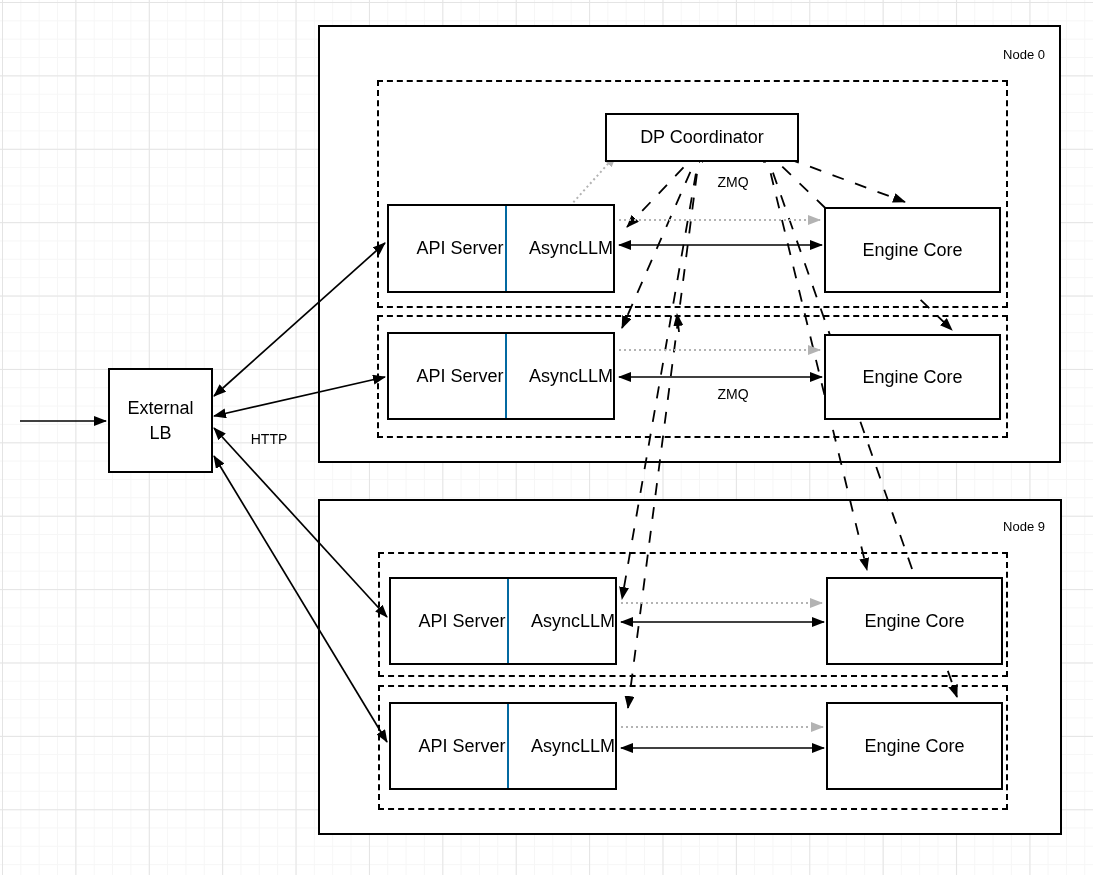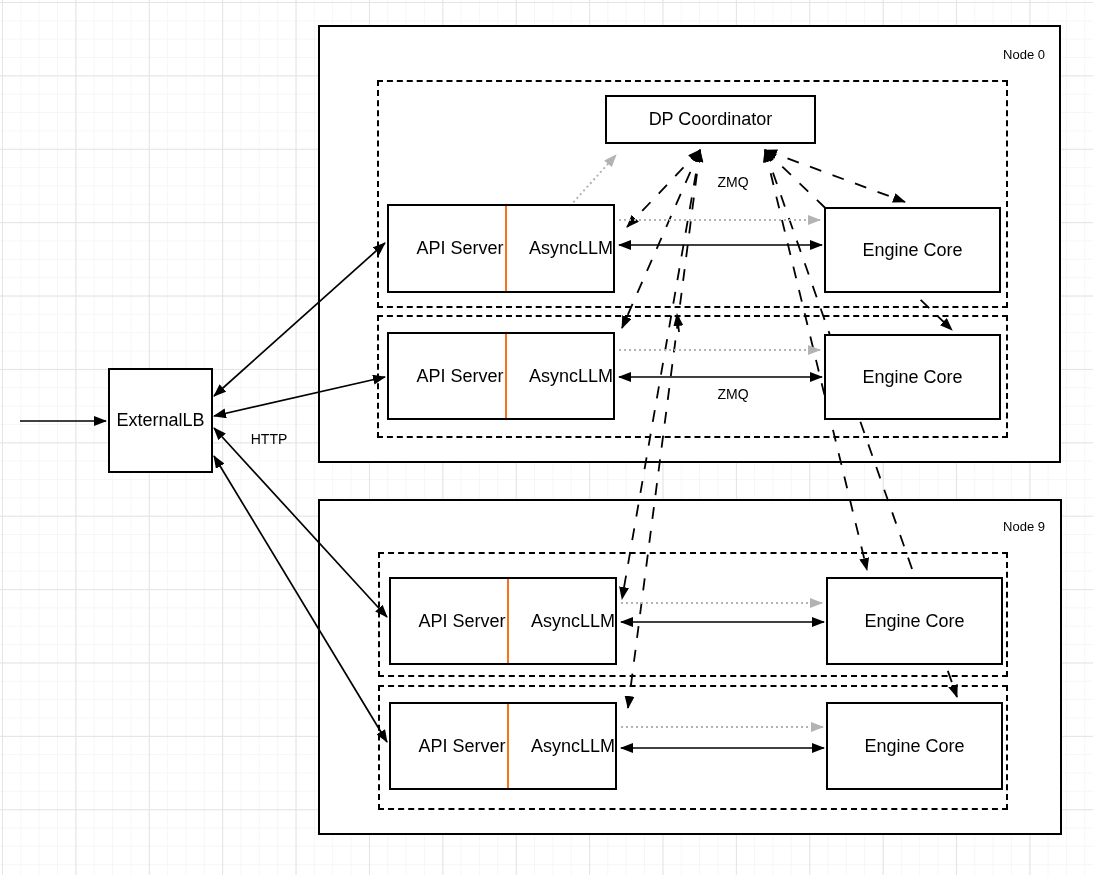--- a/index.html
+++ b/index.html
@@ -15,25 +15,25 @@
     background-size:73.4px 73.4px,73.4px 73.4px,18.35px 18.35px,18.35px 18.35px;
     background-position:2px 2px;
   }
   .abs{position:absolute;box-sizing:border-box;}
   .node{border:2px solid #000;background:#fff;z-index:1;}
   .group{border:2px dashed #000;background:transparent;z-index:2;}
   .arrows{position:absolute;left:0;top:0;z-index:3;}
   .box{border:2px solid #000;background:#fff;z-index:4;display:flex;align-items:center;justify-content:center;font-size:18px;}
   .combo{border:2px solid #000;background:#fff;z-index:4;display:flex;font-size:18px;}
   .combo .cell{display:flex;align-items:center;justify-content:center;height:100%;}
-  .combo .api{width:123px;border-right:2px solid #f97316;padding-left:26px;}
+  .combo .api{width:123px;border-right:2px solid #0369a1;padding-left:26px;}
   .combo .async{flex:1;margin-left:22px;}
   .lbl{z-index:5;font-size:14px;display:flex;align-items:center;justify-content:center;}
   .nodelbl{z-index:5;font-size:13px;display:flex;align-items:center;justify-content:flex-end;}
-  .lb-text{display:flex;align-items:center;line-height:1.35;}
+  .lb-text{display:flex;flex-direction:column;align-items:center;line-height:1.35;}
 </style>
 </head>
 <body>
 
 <div class="canvas">
 
   <div class="abs node" style="left:318px;top:25px;width:743px;height:438px;"></div>
   <div class="abs node" style="left:318px;top:499px;width:744px;height:336px;"></div>
 
   <div class="abs group" style="left:377px;top:80px;width:631px;height:228px;"></div>
@@ -74,21 +74,21 @@
     <line x1="214" y1="416" x2="385" y2="377" stroke="#000" stroke-width="1.7" marker-start="url(#mB)" marker-end="url(#mB)"></line>
     <line x1="214" y1="428" x2="387" y2="617" stroke="#000" stroke-width="1.7" marker-start="url(#mB)" marker-end="url(#mB)"></line>
     <line x1="214" y1="456" x2="387" y2="742" stroke="#000" stroke-width="1.7" marker-start="url(#mB)" marker-end="url(#mB)"></line>
 
     <line x1="619" y1="245" x2="822" y2="245" stroke="#000" stroke-width="1.7" marker-start="url(#mB)" marker-end="url(#mB)"></line>
     <line x1="619" y1="377" x2="822" y2="377" stroke="#000" stroke-width="1.7" marker-start="url(#mB)" marker-end="url(#mB)"></line>
     <line x1="621" y1="622" x2="824" y2="622" stroke="#000" stroke-width="1.7" marker-start="url(#mB)" marker-end="url(#mB)"></line>
     <line x1="621" y1="748" x2="824" y2="748" stroke="#000" stroke-width="1.7" marker-start="url(#mB)" marker-end="url(#mB)"></line>
   </svg>
 
-  <div class="abs box" style="left:605px;top:95px;width:211px;height:49px;">
+  <div class="abs box" style="left:605px;top:113px;width:194px;height:49px;">
     <span>DP Coordinator</span>
   </div>
 
   <div class="abs box" style="left:108px;top:368px;width:105px;height:105px;">
     <span class="lb-text">
       <span>External</span>
       <span>LB</span>
     </span>
   </div>
 

